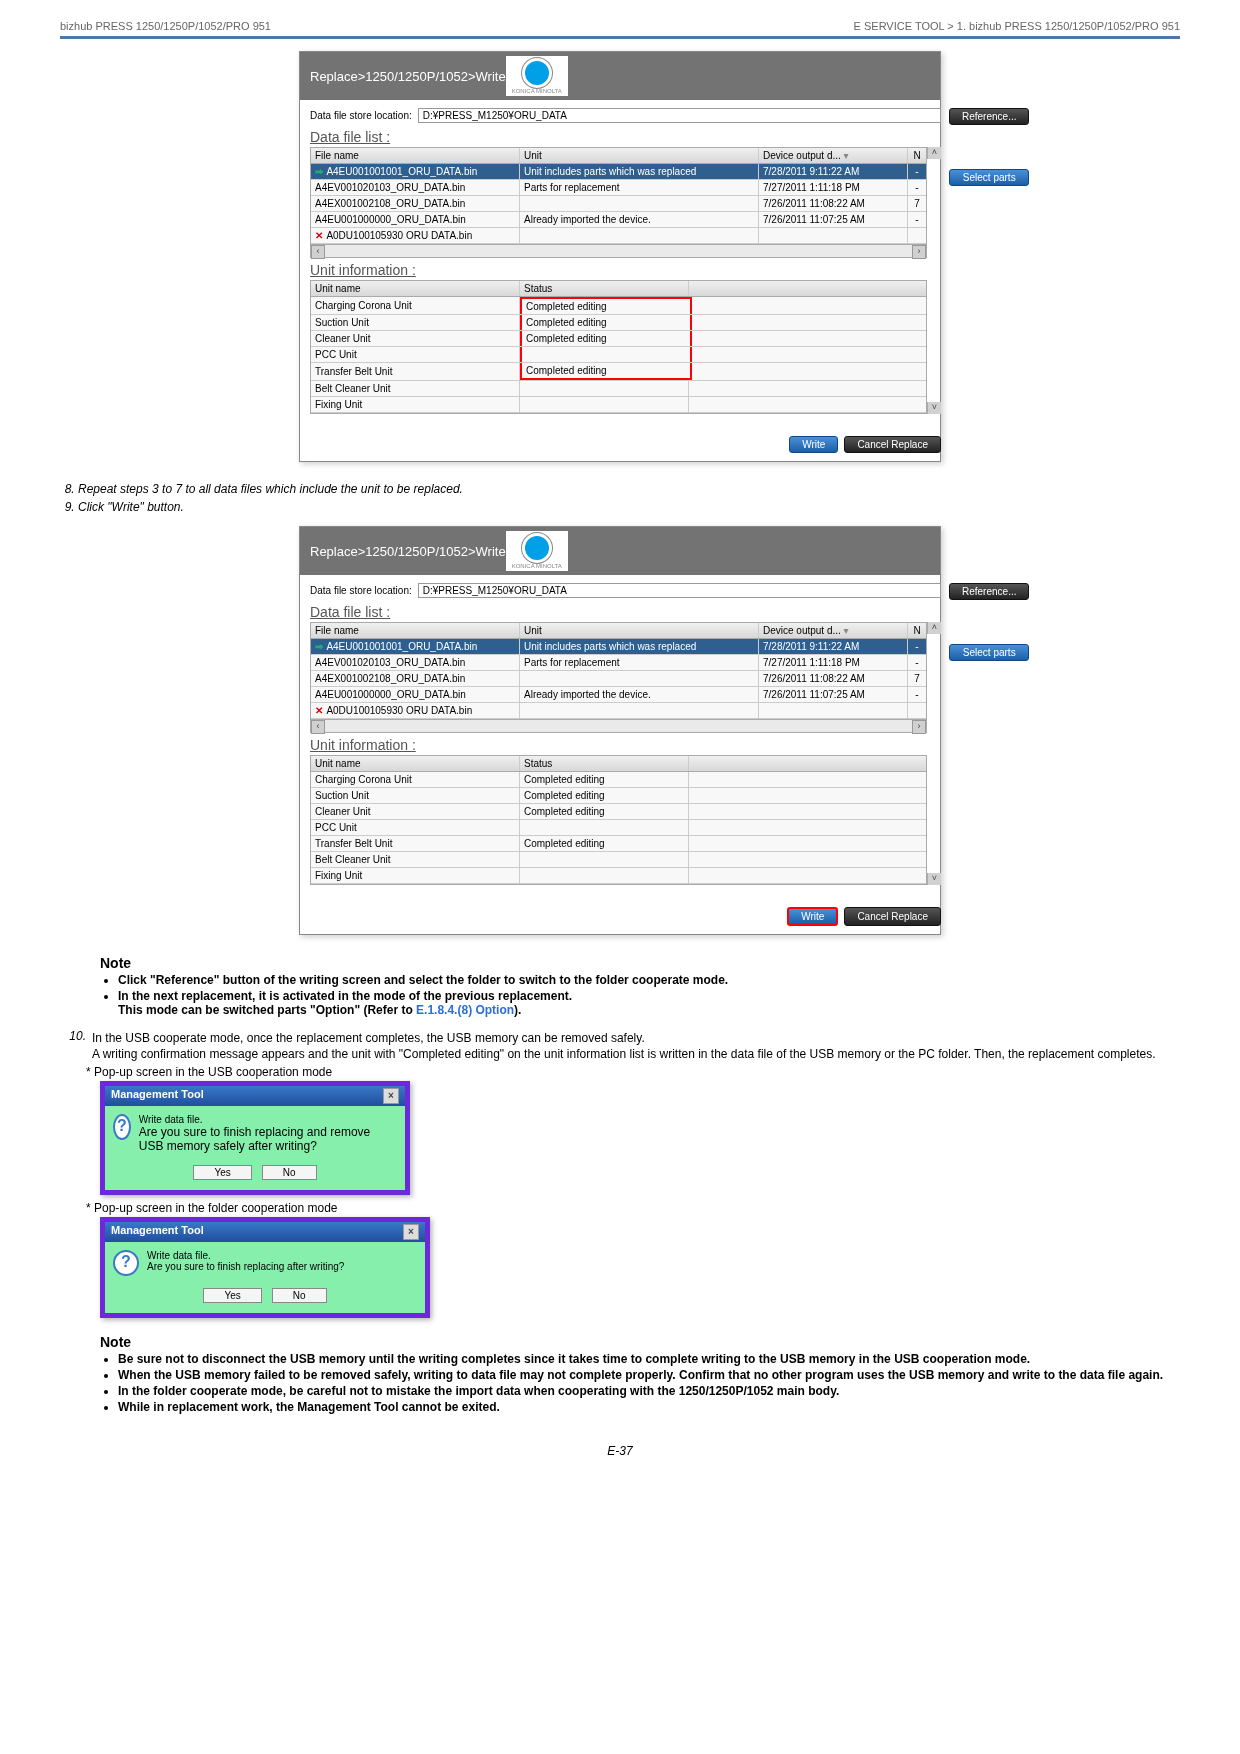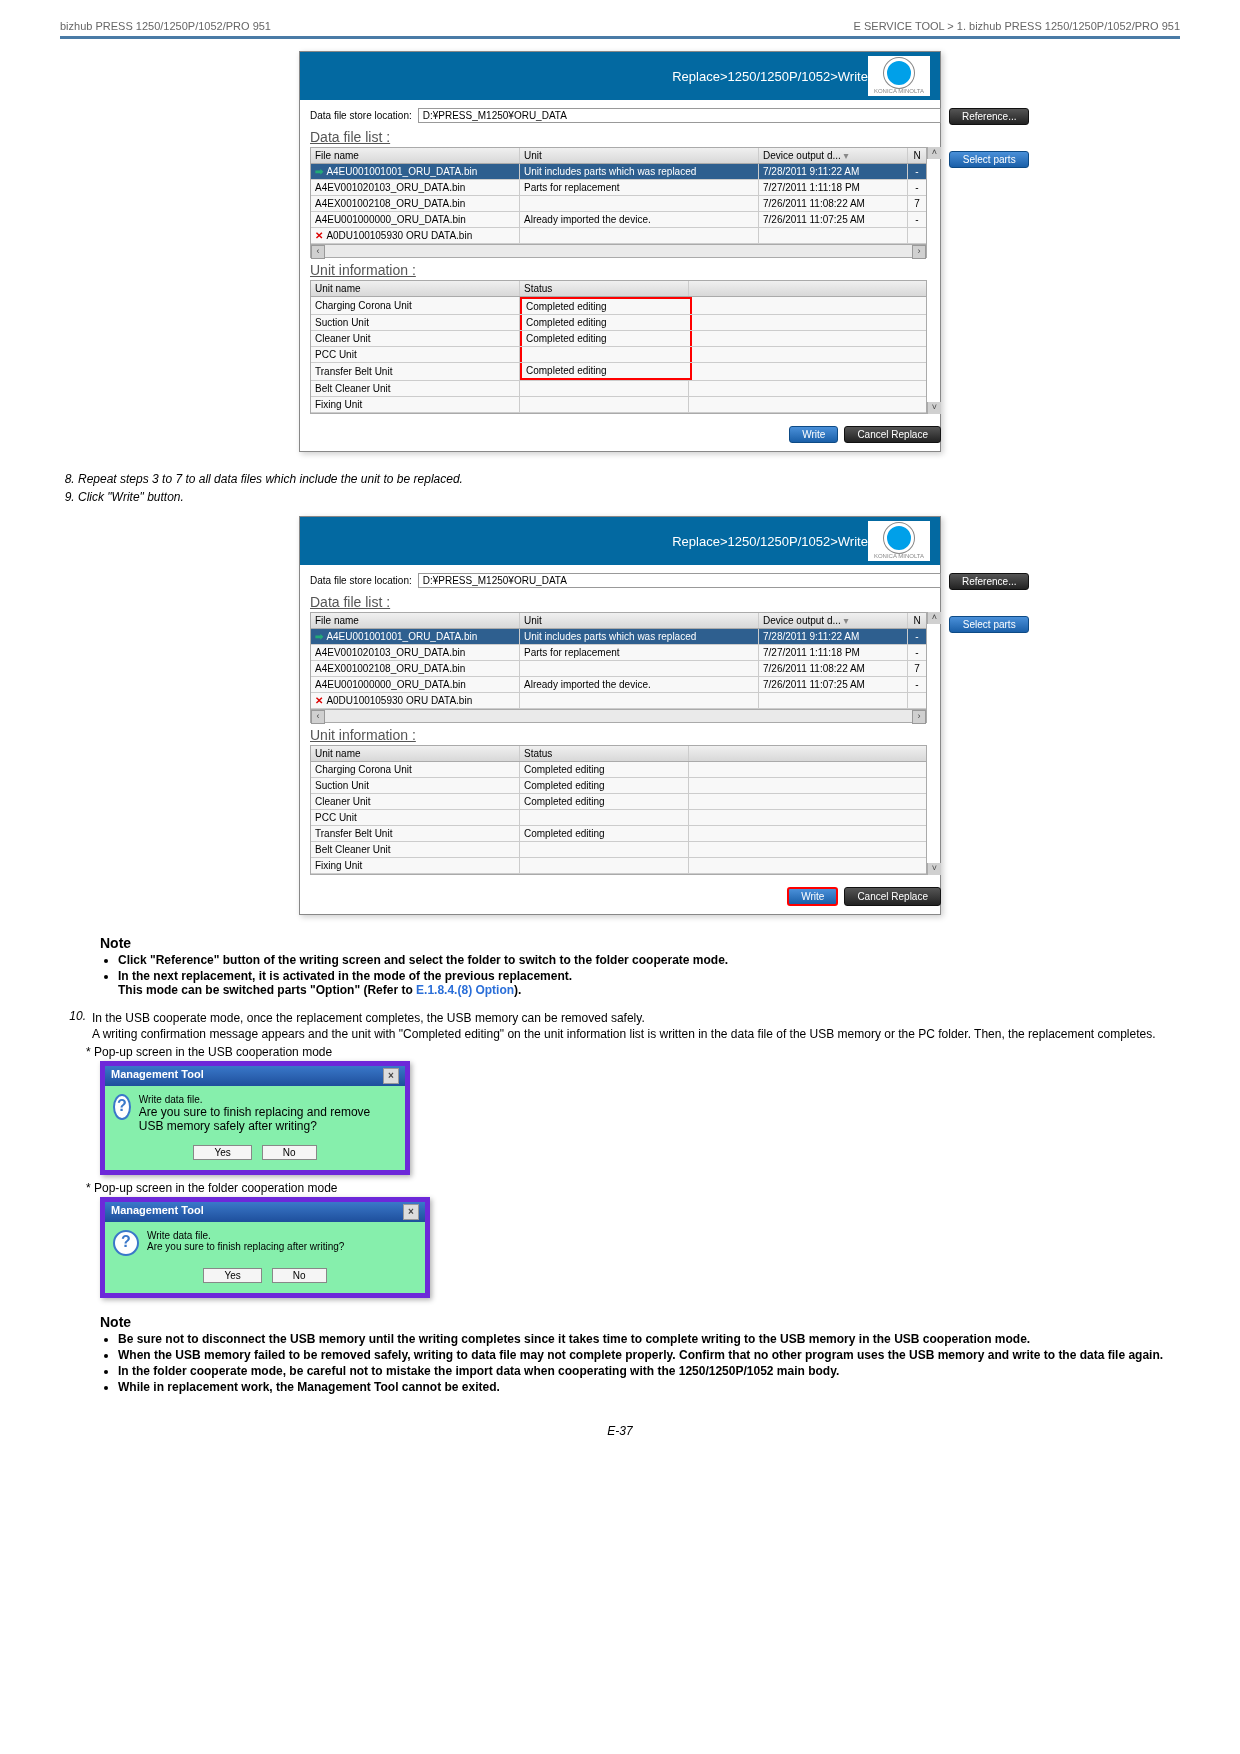--- a/index.html
+++ b/index.html
@@ -24,26 +24,26 @@
     justify-content: center;
     margin: 12px 0 20px;
   }
   .app-window {
     width: 640px;
     background: #fff;
     border: 1px solid #888;
     box-shadow: 2px 2px 6px rgba(0,0,0,0.2);
   }
   .app-title {
-    background: #0369a1;
+    background: #737373;
     color: #fff;
     padding: 4px 10px;
     font-size: 13px;
     display: flex;
-    justify-content: flex-end;
+    justify-content: flex-start;
     align-items: center;
   }
   .logo-circle {
     width: 24px;
     height: 24px;
     background: #00a0e9;
     border-radius: 50%;
     border: 3px solid #fff;
     box-shadow: 0 0 0 1px #888;
   }
@@ -126,27 +126,27 @@
   .unit-grid .c2 { width: 160px; }
   .red-box { border: 2px solid red !important; }
   .red-box-cell {
     border-left: 2px solid red;
     border-right: 2px solid red;
   }
   .footer-btns {
     display: flex;
     justify-content: flex-end;
     gap: 6px;
-    margin-top: 12px;
+    margin-top: 22px;
   }
   .side-col {
     width: 90px;
     display: flex;
     flex-direction: column;
-    gap: 8px;
+    gap: 26px;
   }
   ol.steps {
     padding-left: 18px;
   }
   ol.steps li {
     margin-bottom: 4px;
     font-style: italic;
     font-size: 12px;
   }
   .note-block {

